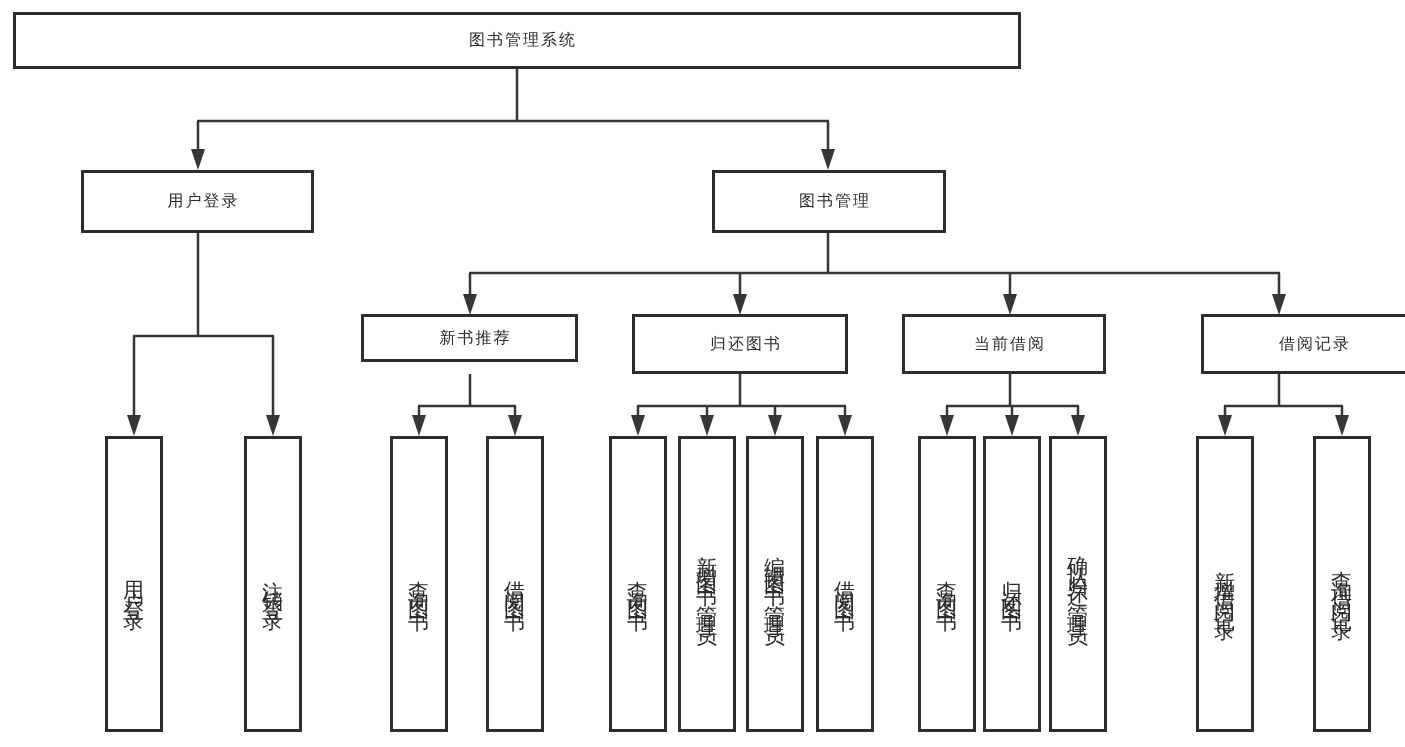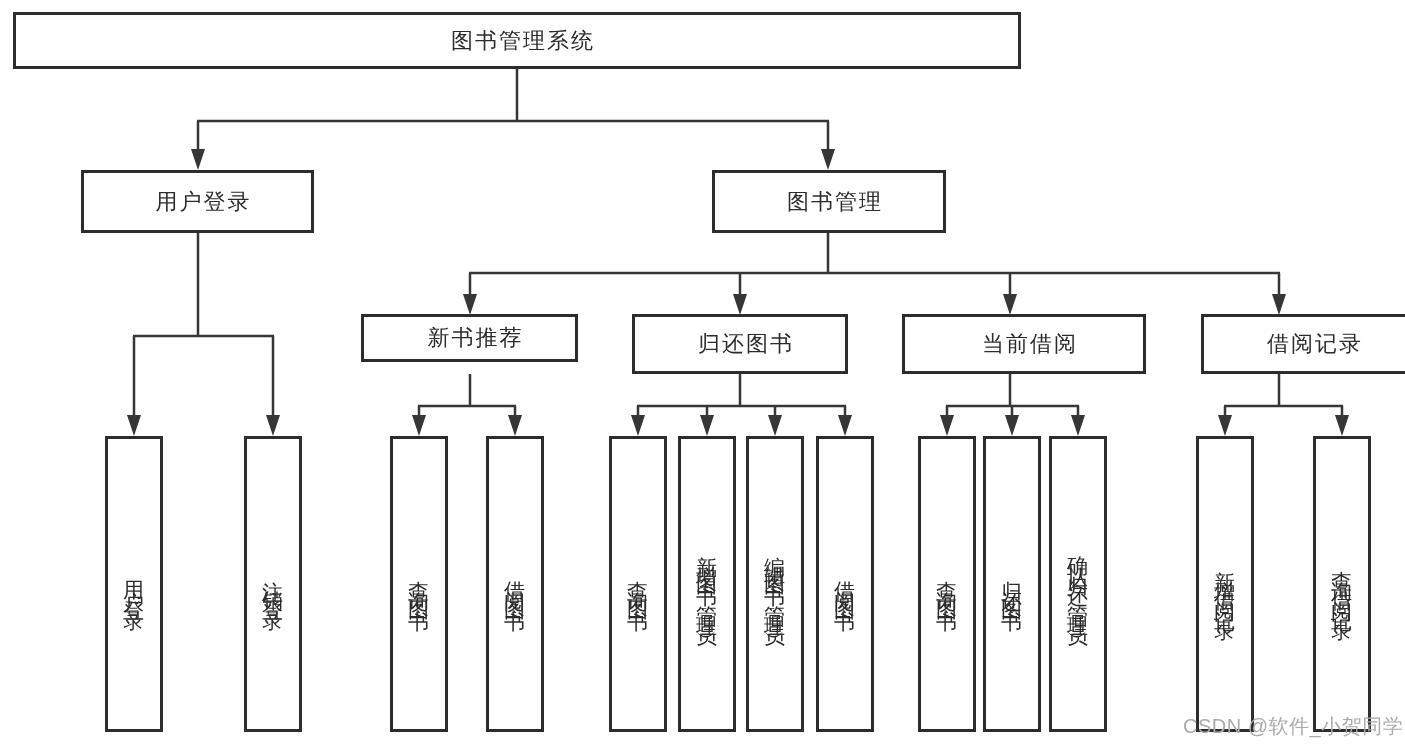--- a/index.html
+++ b/index.html
@@ -29,21 +29,21 @@
   }
   .c-line { stroke: var(--line); stroke-width: 2.5; fill: none; }
   .c-arrow { fill: var(--line); stroke: none; }
   .hnode {
     position: absolute;
     background: var(--background);
     border: 3px solid var(--border);
     display: flex;
     align-items: center;
     justify-content: center;
-    font-size: 22px;
+    font-size: 16px;
     letter-spacing: 2px;
     color: var(--text);
     white-space: nowrap;
     padding-left: 12px;
   }
   .leaf {
     position: absolute;
     top: 436px;
     width: 58px;
     height: 296px;
@@ -138,21 +138,21 @@
   <div class="hnode" style="left:712px; top:170px; width:234px; height:63px;align-items:center;">
     <span>图书管理</span>
   </div>
 
   <div class="hnode" style="left:361px; top:314px; width:217px; height:48px;">
     <span>新书推荐</span>
   </div>
   <div class="hnode" style="left:632px; top:314px; width:216px; height:60px;">
     <span>归还图书</span>
   </div>
-  <div class="hnode" style="left:902px; top:314px; width:244px; height:60px;">
+  <div class="hnode" style="left:902px; top:314px; width:204px; height:60px;">
     <span>当前借阅</span>
   </div>
   <div class="hnode" style="left:1171px; top:314px; width:216px; height:60px;margin-left:30px;">
     <span>借阅记录</span>
   </div>
 
   <div class="leaf" style="left:105px;">
     <span class="vtext">用户登录</span>
   </div>
   <div class="leaf" style="left:244px;">
@@ -189,15 +189,14 @@
     <span class="vtext">确认归还（管理员）</span>
   </div>
 
   <div class="leaf" style="left:1196px;">
     <span class="vtext">新增借阅记录</span>
   </div>
   <div class="leaf" style="left:1313px;">
     <span class="vtext">查询借阅记录</span>
   </div>
 
-  <div class="watermark">CSDN @软件_小贺同学</div>
 
 </div>
 
 </body></html>

